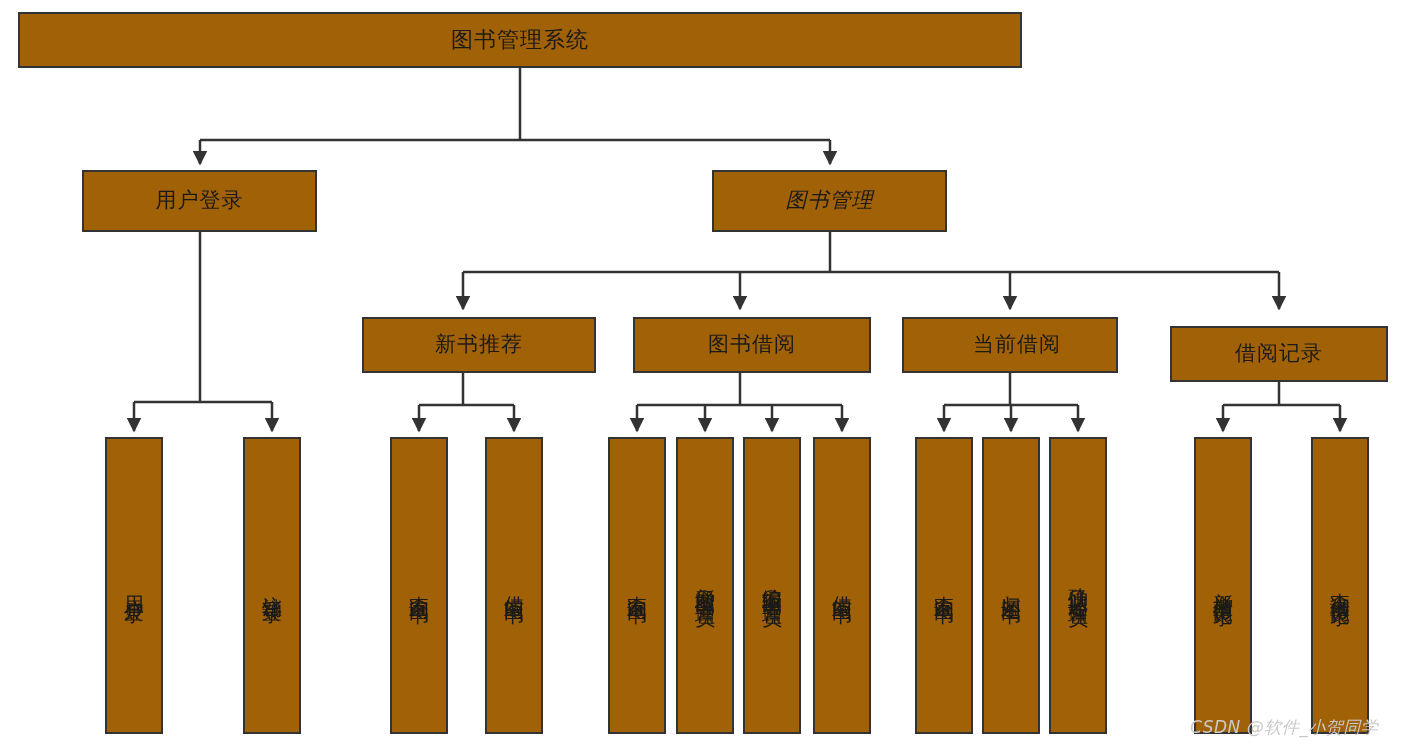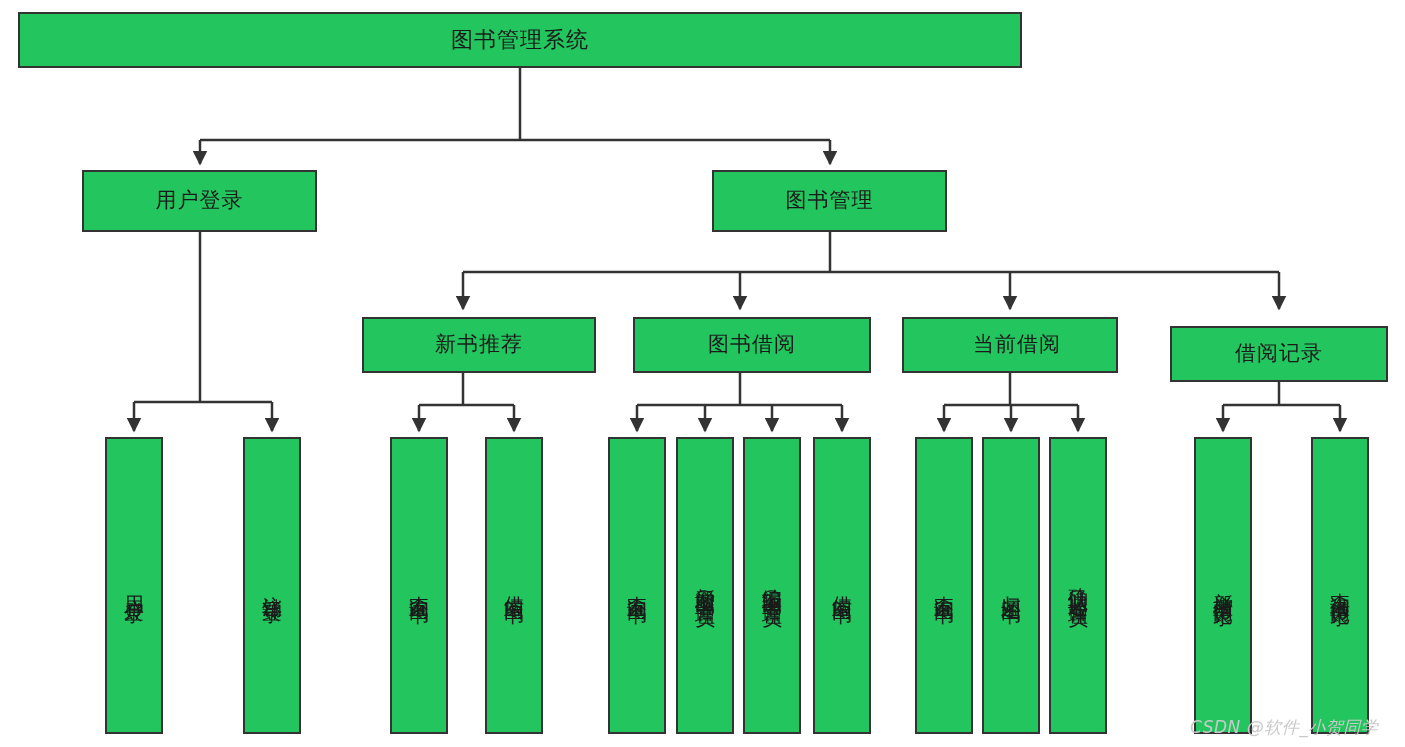--- a/index.html
+++ b/index.html
@@ -23,21 +23,21 @@
     left: 0;
     top: 0;
     width: 1405px;
     height: 747px;
     pointer-events: none;
   }
   .node {
     position: absolute;
     box-sizing: border-box;
     border: 2px solid #333333;
-    background: #22c55e;
+    background: #a16207;
     display: flex;
     align-items: center;
     justify-content: center;
     text-align: center;
     color: #1a1a1a;
     letter-spacing: 1px;
   }
   .node.horiz {
     font-size: 21px;
     line-height: 1.2;
@@ -121,21 +121,21 @@
     </g>
   </svg>
 
   <div class="node horiz root" style="left:18px; top:12px; width:1004px; height:56px;">
     <span>图书管理系统</span>
   </div>
 
   <div class="node horiz" style="left:82px; top:170px; width:235px; height:62px;">
     <span>用户登录</span>
   </div>
-  <div class="node horiz" style="left:712px; top:170px; width:235px; height:62px;">
+  <div class="node horiz" style="left:712px; top:170px; width:235px; height:62px;font-style:italic;">
     <span>图书管理</span>
   </div>
 
   <div class="node horiz" style="left:362px; top:317px; width:234px; height:56px;">
     <span>新书推荐</span>
   </div>
   <div class="node horiz" style="left:633px; top:317px; width:238px; height:56px;">
     <span>图书借阅</span>
   </div>
   <div class="node horiz" style="left:902px; top:317px; width:216px; height:56px;padding-left:14px;">

